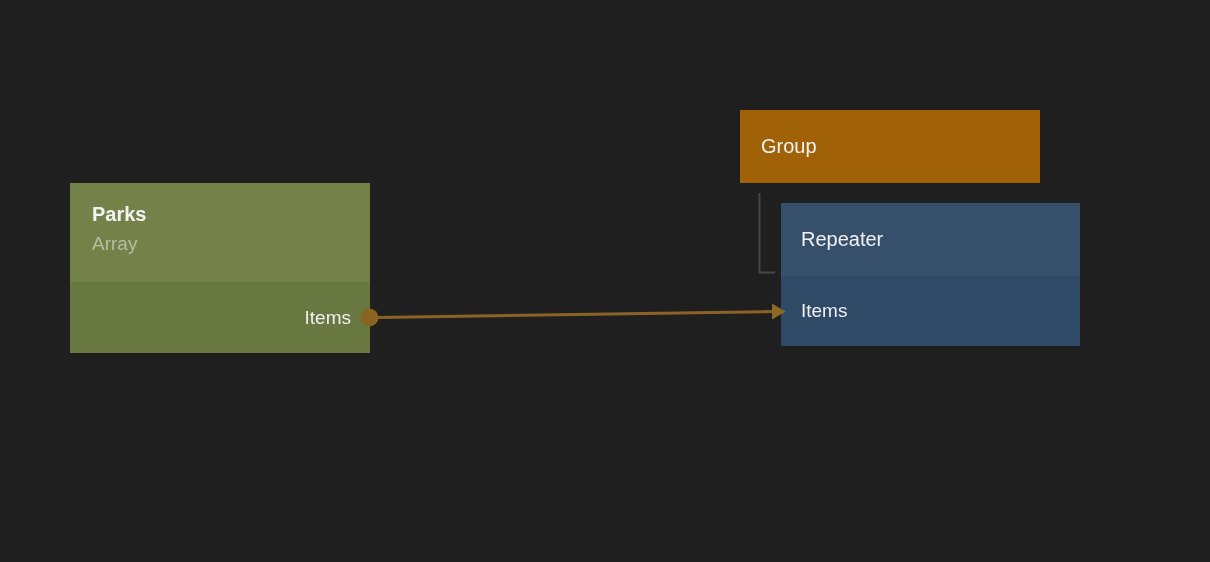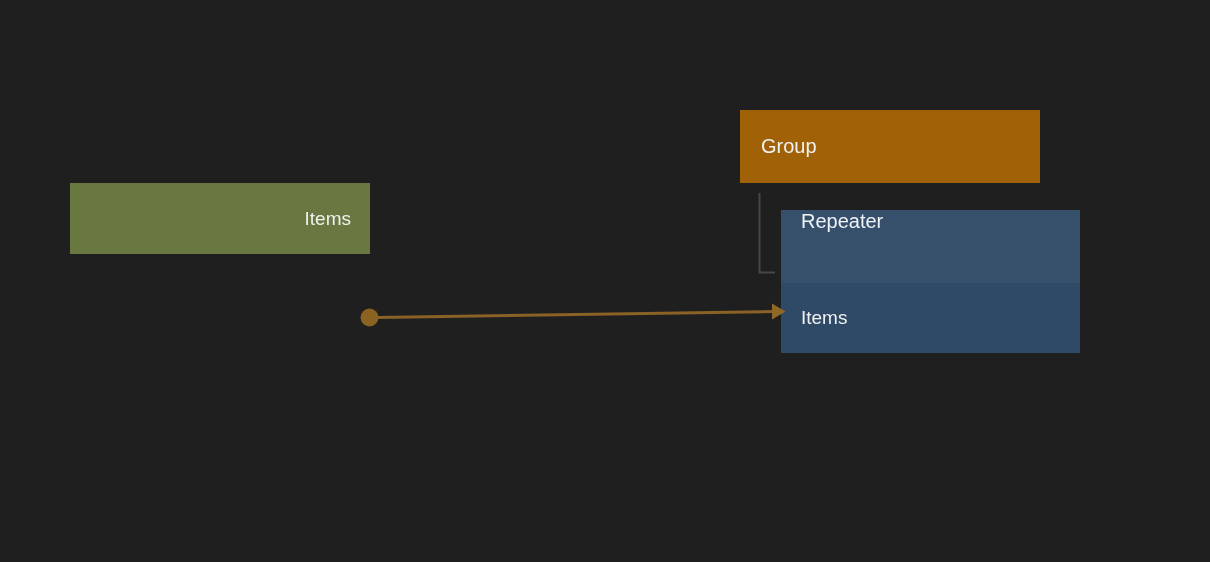--- a/index.html
+++ b/index.html
@@ -61,25 +61,25 @@
     padding-left: 21px;
     font-size: 20px;
     color: #eff1f4;
   }
   
   .node-repeater { left: 781px; top: 203px; width: 299px; height: 143px; }
   .node-repeater .hdr {
     height: 73px;
     background: #36506c;
     display: flex;
+    align-items: center;
     padding-left: 20px;
     box-sizing: border-box;
     font-size: 20px;
     color: #eff1f4;
-    margin-top: 7px;
   }
   .node-repeater .port-row {
     height: 70px;
     background: #2f4a66;
     display: flex;
     align-items: center;
     padding-left: 20px;
     box-sizing: border-box;
     font-size: 19px;
     color: #f0f0f0;
@@ -102,20 +102,24 @@
   <svg class="wires">
 
     <path d="M759.5,193 L759.5,272.5 L775,272.5" fill="none" stroke-width="2" stroke="#474747"></path>
 
     <line x1="377" y1="317.5" x2="773" y2="311.5" stroke-width="3" stroke="#8A6225"></line>
     <circle cx="369.5" cy="317.5" r="9" fill="#8A6322"></circle>
     <polygon points="772,303.5 772,319.5 785.5,311.5" fill="#8F6827"></polygon>
   </svg>
 
   <div class="node node-parks">
+    <div class="hdr">
+      <div class="title">Parks</div>
+      <div class="subtitle">Array</div>
+    </div>
     <div class="port-row">
       <span>Items</span>
     </div>
   </div>
 
   <div class="node node-group">
     <span>Group</span>
   </div>
 
   <div class="node node-repeater">

